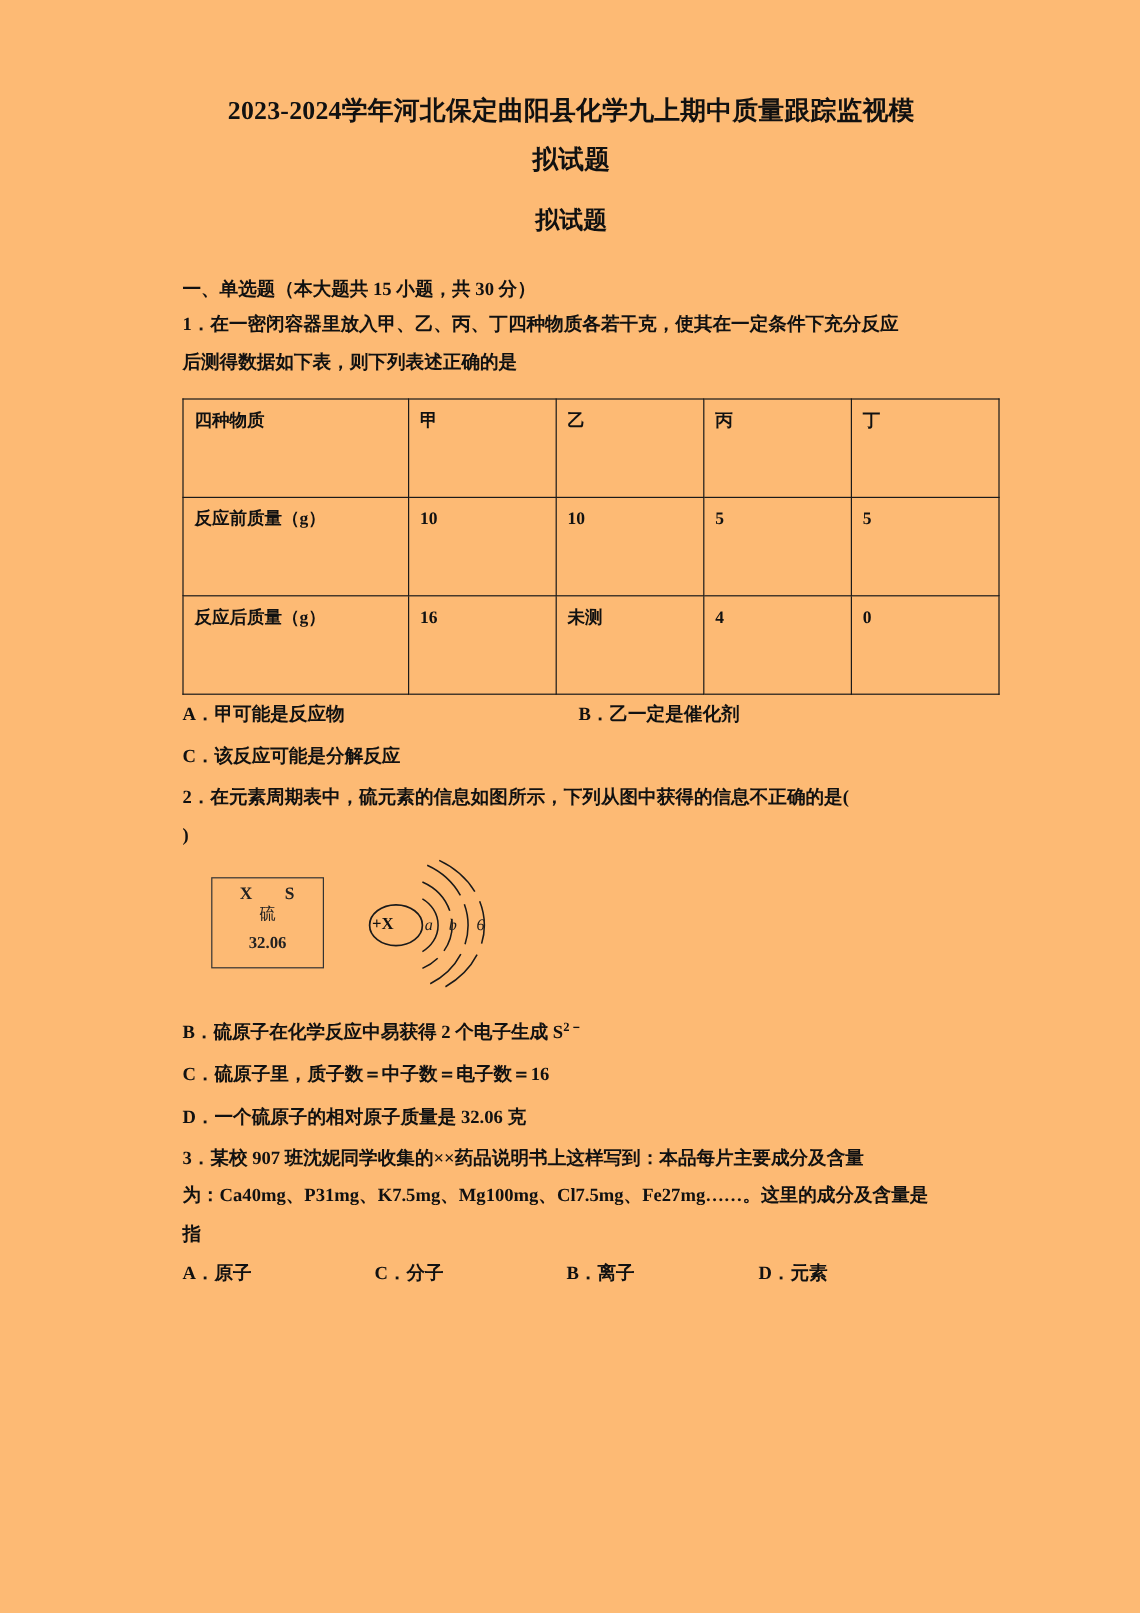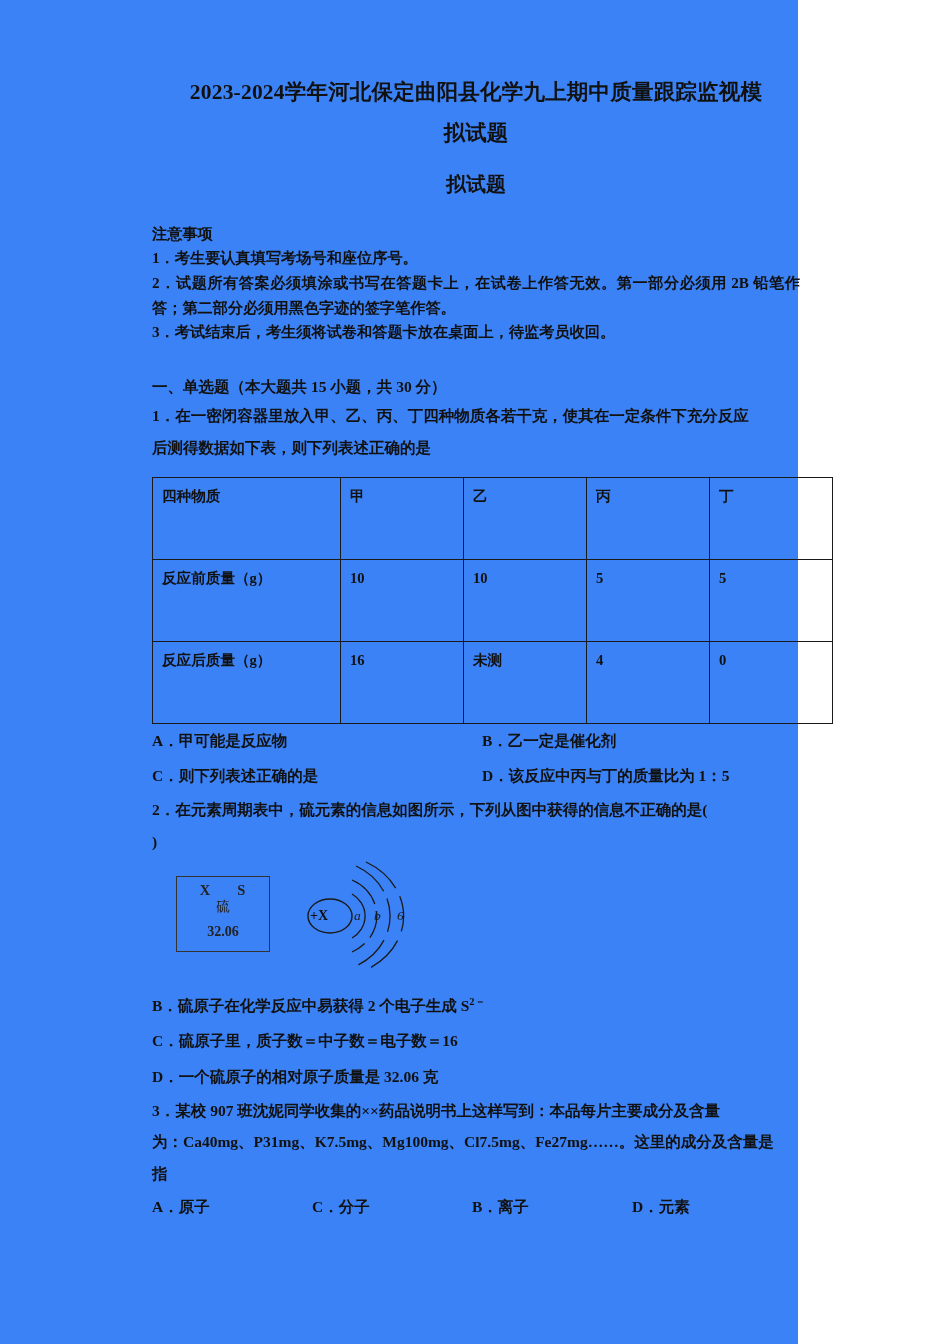--- a/index.html
+++ b/index.html
@@ -11,23 +11,23 @@
     width: 950px;
     height: 1344px;
     position: relative;
     font-family: "Liberation Serif", "DejaVu Serif", serif;
     color: #111111;
     overflow: hidden;
   }
   .page {
     position: absolute;
     left: 0; top: 0;
-    width: 798px;
+    width: 950px;
     height: 1344px;
-    background: #3b82f6;
+    background: #fdba74;
   }
   .content {
     position: absolute;
     left: 152px;
     top: 0;
     width: 648px;
   }
 
   
   .doc-title {
@@ -206,26 +206,20 @@
 <div class="page">
   <div class="content">
 
     <h1 class="doc-title">
       <span class="title-line1">2023-2024学年河北保定曲阳县化学九上期中质量跟踪监视模</span>
       <span class="title-line2">拟试题</span>
     </h1>
 
     <div class="subtitle">拟试题</div>
 
-    <div class="notice">
-      <span class="n-head">注意事项</span>
-      <span class="n-item">1．考生要认真填写考场号和座位序号。</span>
-      <span class="n-item">2．试题所有答案必须填涂或书写在答题卡上，在试卷上作答无效。第一部分必须用 2B 铅笔作答；第二部分必须用黑色字迹的签字笔作答。</span>
-      <span class="n-item">3．考试结束后，考生须将试卷和答题卡放在桌面上，待监考员收回。</span>
-    </div>
 
     <div class="section-head">一、单选题（本大题共 15 小题，共 30 分）</div>
 
     <div class="q-stem">1．在一密闭容器里放入甲、乙、丙、丁四种物质各若干克，使其在一定条件下充分反应</div>
     <div class="q-stem">后测得数据如下表，则下列表述正确的是</div>
 
     <div class="tbl-wrap">
       <table class="data-table">
         <tbody>
           <tr>
@@ -251,22 +245,21 @@
           </tr>
         </tbody>
       </table>
     </div>
 
     <div class="opt-row two">
       <span class="opt">A．甲可能是反应物</span>
       <span class="opt">B．乙一定是催化剂</span>
     </div>
     <div class="opt-row two">
-      <span class="opt">C．则下列表述正确的是</span>
-      <span class="opt">D．该反应中丙与丁的质量比为 1：5</span>
+      <span class="opt">C．该反应可能是分解反应</span>
     </div>
 
     <div class="q-stem">2．在元素周期表中，硫元素的信息如图所示，下列从图中获得的信息不正确的是(</div>
     <div class="q-stem">)</div>
 
     <div class="figure-row">
 
       <div class="element-box">
         <span class="eb-row1">
           <span class="sym-x">X</span><span class="sym-s">S</span>

